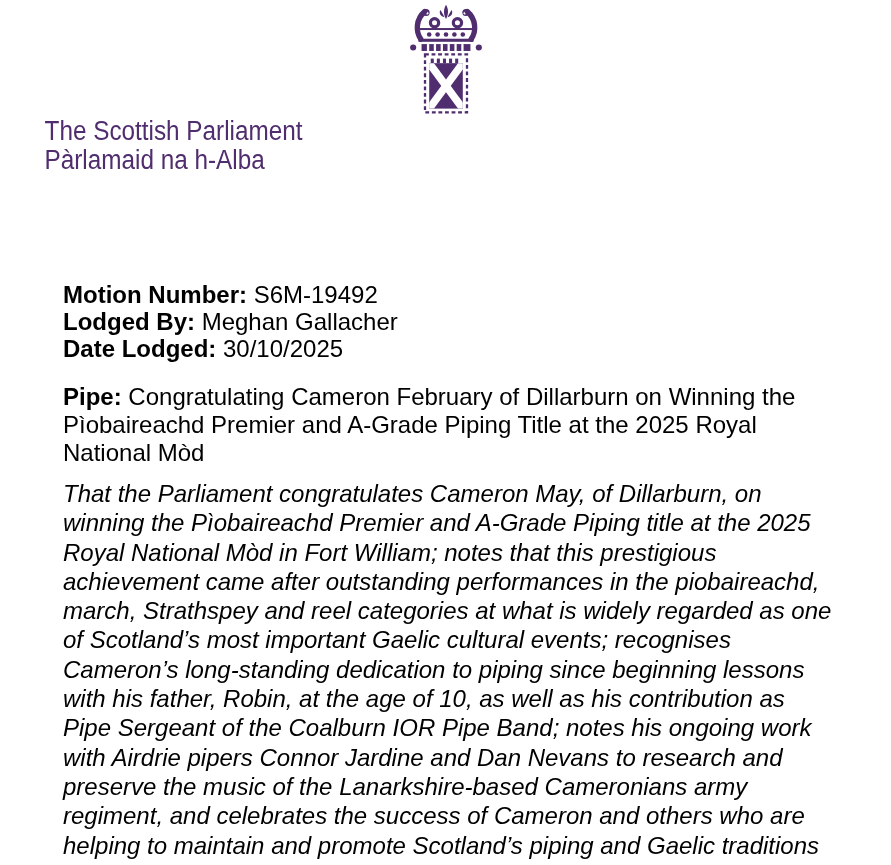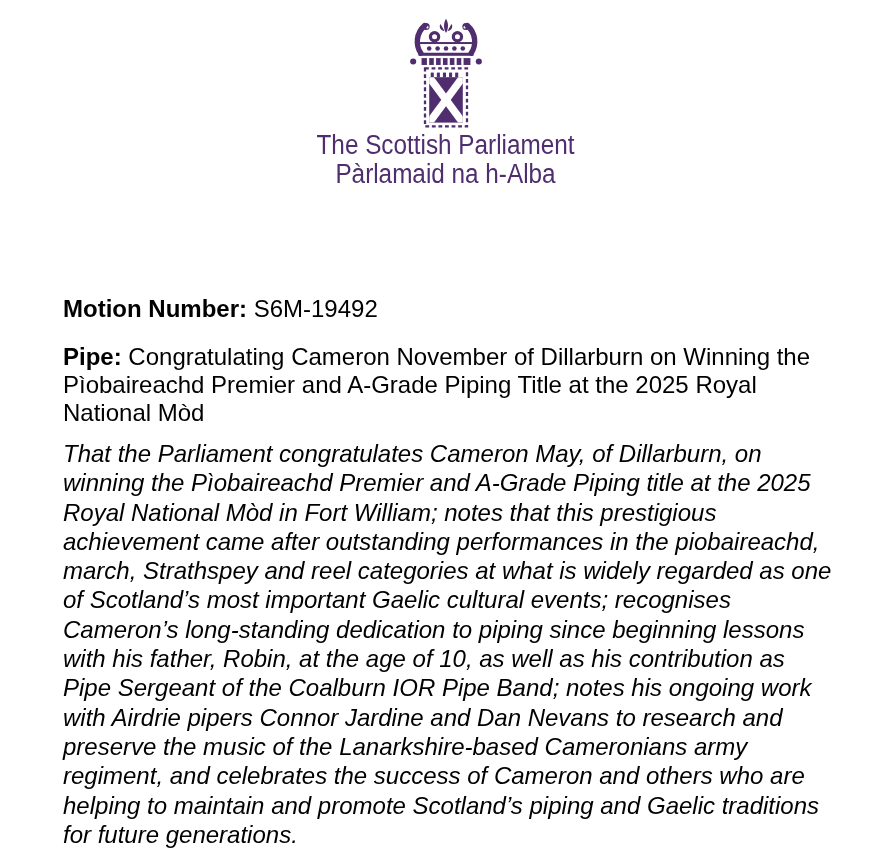--- a/index.html
+++ b/index.html
@@ -8,22 +8,21 @@
     background: #ffffff;
   }
   body {
     width: 891px;
     height: 865px;
     font-family: "Liberation Sans", sans-serif;
     color: #000000;
     overflow: hidden;
   }
   .logo {
-    padding-top: 18px;
-    text-align: center;
+    padding-top: 4px;
   }
   .crest {
     display: block;
     margin: 0 auto;
     width: 94px;
     height: 113px;
   }
   .wordmark {
     color: #4f2d6e;
     font-size: 27px;
@@ -127,22 +126,24 @@
       </g>
     </svg>
     <div class="wordmark">The Scottish Parliament</div>
     <div class="wordmark">Pàrlamaid na h-Alba</div>
   </header>
 
   <main class="content">
 
     <p class="meta-line"><b>Motion Number:</b> <span>S6M-19492</span></p>
 
+    <p class="meta-line"><b>Lodged By:</b> <span>Meghan Gallacher</span></p>
 
+    <p class="meta-line"><b>Date Lodged:</b> <span>30/10/2025</span></p>
 
-    <p class="title-line"><b>Pipe:</b> <span>Congratulating Cameron November of Dillarburn on Winning the Pìobaireachd Premier and A-Grade Piping Title at the 2025 Royal National Mòd</span></p>
+    <p class="title-line"><b>Pipe:</b> <span>Congratulating Cameron February of Dillarburn on Winning the Pìobaireachd Premier and A-Grade Piping Title at the 2025 Royal National Mòd</span></p>
 
 
     <p class="motion-text">That the Parliament congratulates Cameron May, of Dillarburn, on winning the Pìobaireachd Premier and A-Grade Piping title at the 2025 Royal National Mòd in Fort William; notes that this prestigious achievement came after outstanding performances in the piobaireachd, march, Strathspey and reel categories at what is widely regarded as one of Scotland’s most important Gaelic cultural events; recognises Cameron’s long-standing dedication to piping since beginning lessons with his father, Robin, at the age of 10, as well as his contribution as Pipe Sergeant of the Coalburn IOR Pipe Band; notes his ongoing work with Airdrie pipers Connor Jardine and Dan Nevans to research and preserve the music of the Lanarkshire-based Cameronians army regiment, and celebrates the success of Cameron and others who are helping to maintain and promote Scotland’s piping and Gaelic traditions for future generations.</p>
 
   </main>
 
 </div>
 
 </body></html>

